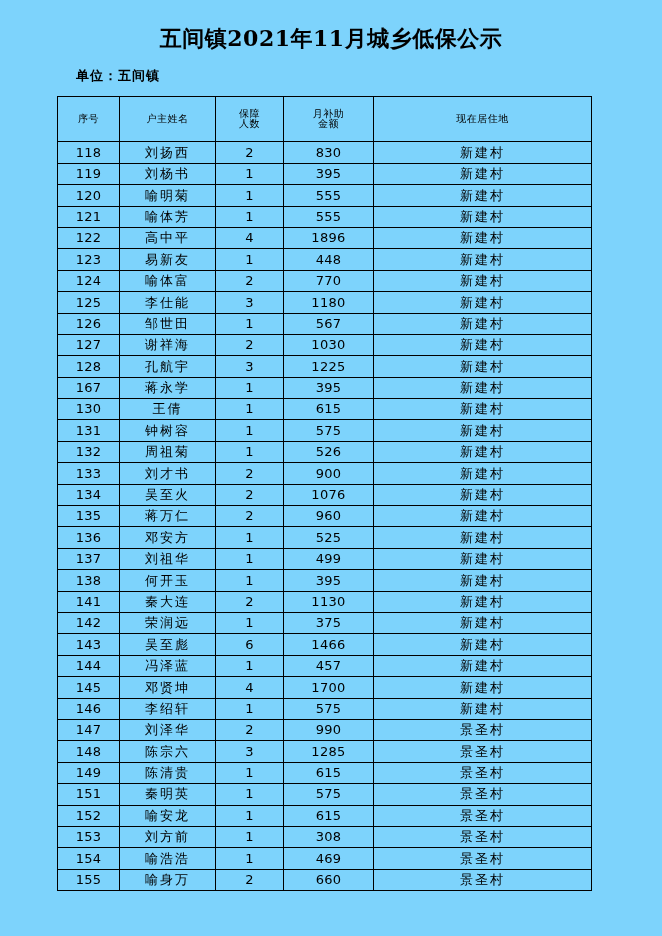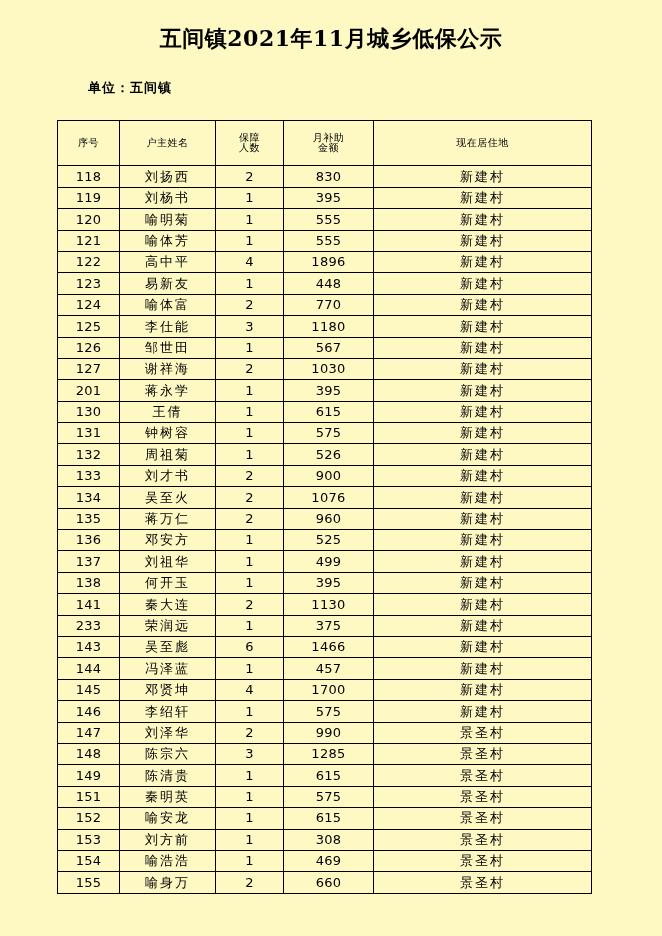--- a/index.html
+++ b/index.html
@@ -11,36 +11,36 @@
     width: 662px;
     height: 936px;
     font-family: "DejaVu Serif", "Liberation Serif", serif;
     color: #000000;
     overflow: hidden;
   }
   .page {
     position: relative;
     width: 662px;
     height: 936px;
-    background: #fef9c3;
+    background: #7dd3fc;
   }
   .doc-title {
     text-align: center;
     font-size: 22px;
     font-weight: bold;
     letter-spacing: 0.5px;
     margin: 0;
     padding-top: 25px;
     line-height: 1.2;
     font-family: "DejaVu Serif", "Liberation Serif", serif;
   }
   .unit-line {
     font-size: 13px;
     font-weight: bold;
-    margin: 16px;
+    margin: 4px;
     padding-top: 12px;
     padding-left: 72px;
     letter-spacing: 1px;
   }
   .table-wrap {
     padding-left: 57px;
     padding-top: 7px;
   }
   table.main-table {
     border-collapse: collapse;
@@ -179,21 +179,28 @@
             <td class="cjk-cell">新建村</td>
           </tr>
           <tr>
             <td class="num-cell">127</td>
             <td class="cjk-cell">谢祥海</td>
             <td class="num-cell">2</td>
             <td class="num-cell">1030</td>
             <td class="cjk-cell">新建村</td>
           </tr>
           <tr>
-            <td class="num-cell">201</td>
+            <td class="num-cell">128</td>
+            <td class="cjk-cell">孔航宇</td>
+            <td class="num-cell">3</td>
+            <td class="num-cell">1225</td>
+            <td class="cjk-cell">新建村</td>
+          </tr>
+          <tr>
+            <td class="num-cell">167</td>
             <td class="cjk-cell">蒋永学</td>
             <td class="num-cell">1</td>
             <td class="num-cell">395</td>
             <td class="cjk-cell">新建村</td>
           </tr>
           <tr>
             <td class="num-cell">130</td>
             <td class="cjk-cell">王倩</td>
             <td class="num-cell">1</td>
             <td class="num-cell">615</td>
@@ -256,21 +263,21 @@
             <td class="cjk-cell">新建村</td>
           </tr>
           <tr>
             <td class="num-cell">141</td>
             <td class="cjk-cell">秦大连</td>
             <td class="num-cell">2</td>
             <td class="num-cell">1130</td>
             <td class="cjk-cell">新建村</td>
           </tr>
           <tr>
-            <td class="num-cell">233</td>
+            <td class="num-cell">142</td>
             <td class="cjk-cell">荣润远</td>
             <td class="num-cell">1</td>
             <td class="num-cell">375</td>
             <td class="cjk-cell">新建村</td>
           </tr>
           <tr>
             <td class="num-cell">143</td>
             <td class="cjk-cell">吴至彪</td>
             <td class="num-cell">6</td>
             <td class="num-cell">1466</td>

